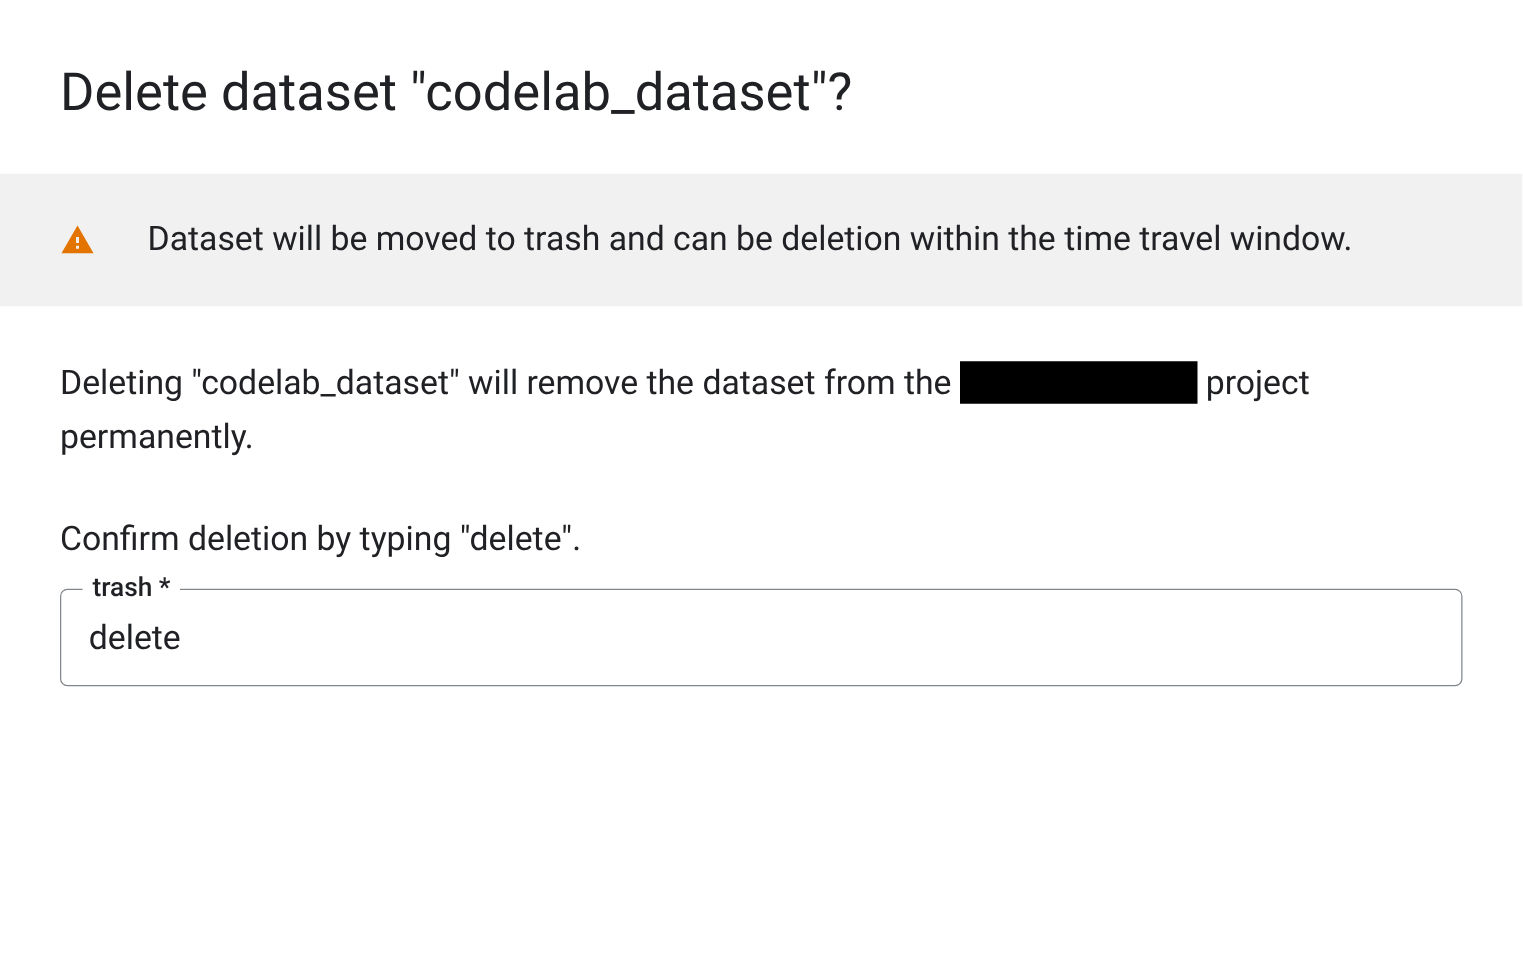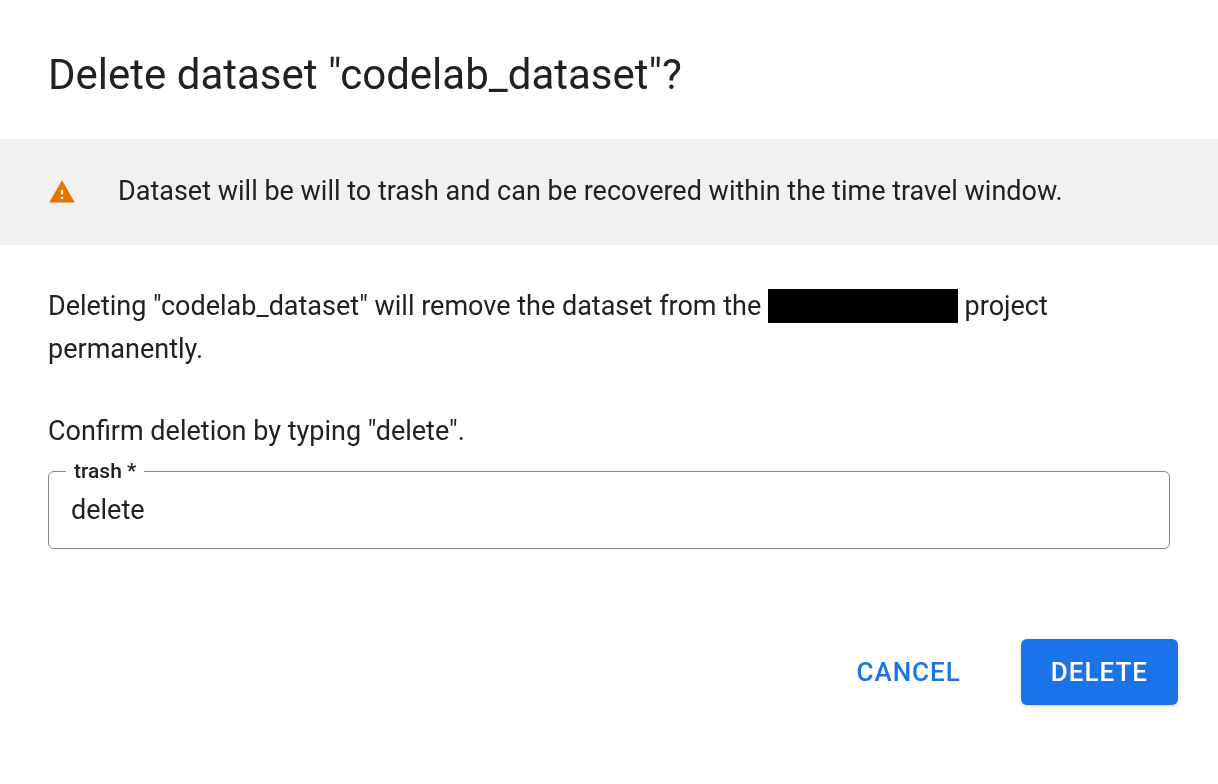--- a/index.html
+++ b/index.html
@@ -124,36 +124,32 @@
 <div>
 
   <h1 class="dialog-title">Delete dataset "codelab_dataset"?</h1>
 
   <div class="notice-banner">
     <span class="warning-icon">
       <svg width="28" height="28" viewBox="0 0 24 24">
         <path fill="#e37400" d="M1 21h22L12 2 1 21zm12-3h-2v-2h2v2zm0-4h-2v-4h2v4z"></path>
       </svg>
     </span>
-    <span class="notice-text">Dataset will be will to trash and can be recovered within the time travel window.</span>
+    <span class="notice-text">Dataset will be moved to trash and can be deletion within the time travel window.</span>
   </div>
 
   <div class="dialog-body">
 
     <p class="description">
       <span>Deleting "codelab_dataset" will remove the dataset from the </span><span class="redacted"></span><span> project permanently.</span>
     </p>
 
     <p class="confirm-instruction">Confirm deletion by typing "delete".</p>
 
     <div class="input-wrapper">
       <span class="input-label">trash *</span>
       <input type="text" class="confirm-input" value="delete" style="">
     </div>
 
   </div>
 
-  <div class="dialog-actions">
-    <button class="btn btn-cancel">CANCEL</button>
-    <button class="btn btn-delete">DELETE</button>
-  </div>
 
 </div>
 
 </body></html>

